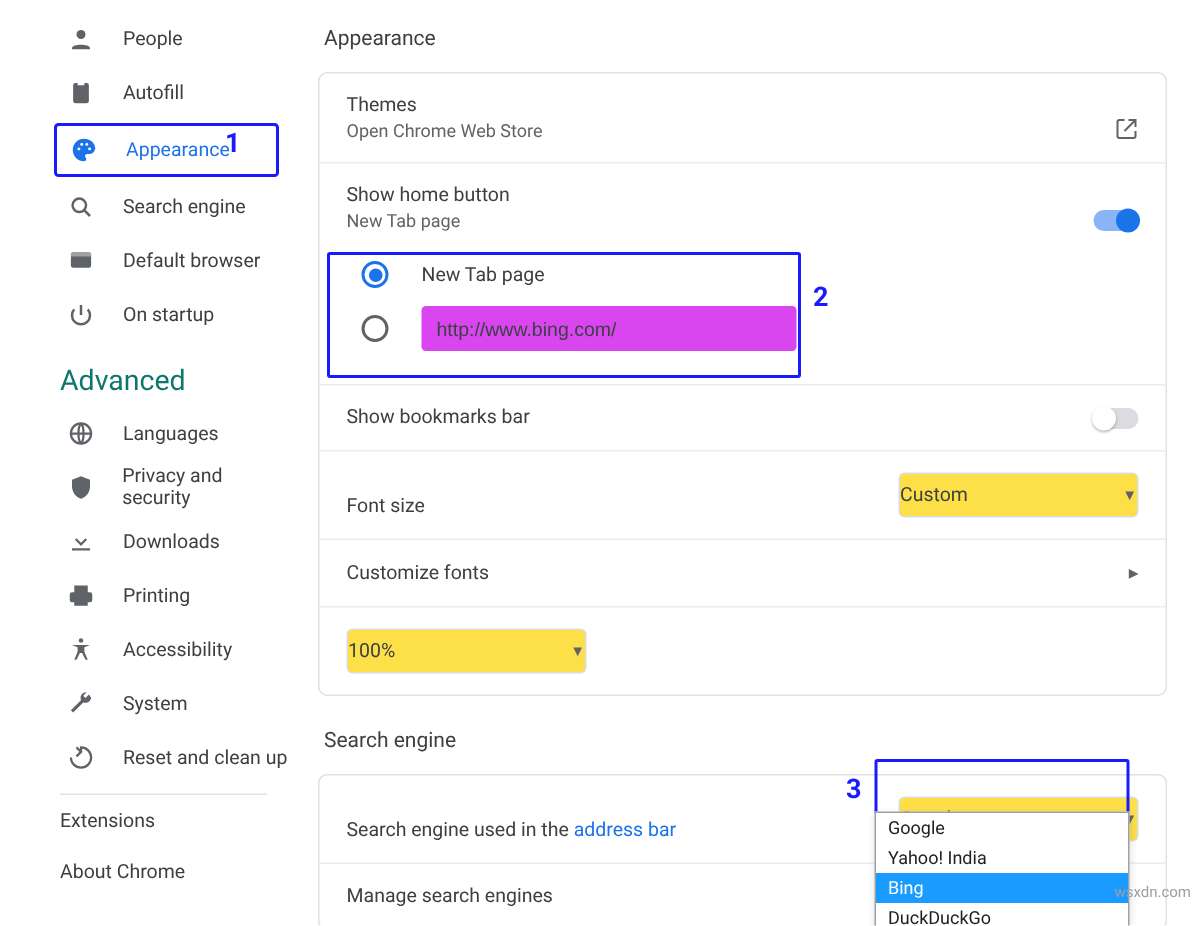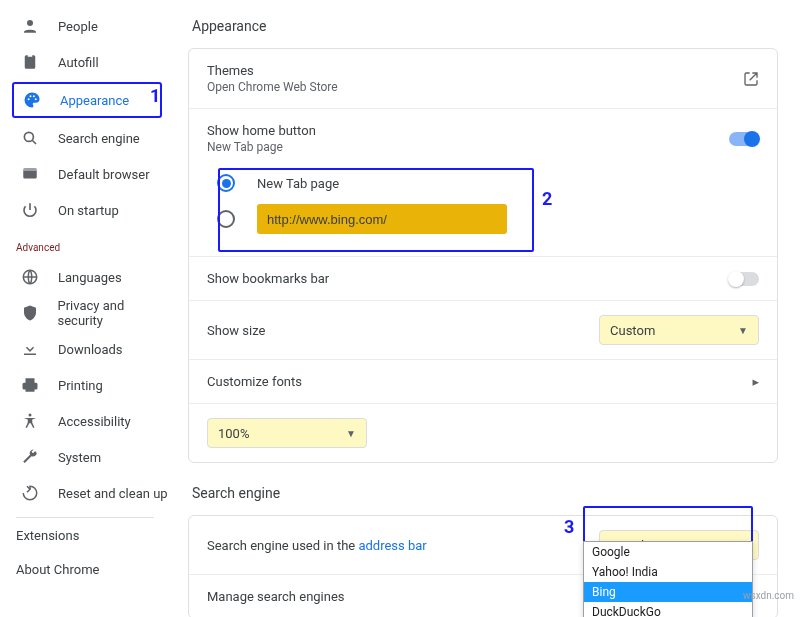--- a/index.html
+++ b/index.html
@@ -9,20 +9,21 @@
     background: #fff;
     color: #3c4043;
     width: 800px;
     height: 617px;
     overflow: hidden;
     position: relative;
   }
   .layout {
     display: flex;
     height: 100%;
+    margin-left: 24px;
   }
   
   .sidebar {
     width: 170px;
     padding: 8px 0 0 0;
     border-bottom: none;
     font-size: 13px;
   }
   .side-item {
     display: flex;
@@ -41,22 +42,22 @@
   }
   .side-item .icon {
     width: 20px; height: 20px;
     margin-right: 18px;
     display: flex; align-items: center; justify-content: center;
     color: #5f6368;
   }
   .side-item.active .icon { color: #1a73e8; }
   .side-group-label {
     padding: 14px 0 6px 16px;
-    color: #7f1d1d;
-    font-size: 10px;
+    color: #0f766e;
+    font-size: 19px;
   }
   .side-divider {
     height: 1px;
     background: #e0e0e0;
     margin: 6px 16px 0 16px;
   }
   .side-footer .side-item { padding-left: 16px; height: 34px; font-size: 13px;}
   
   .main {
     flex: 1;
@@ -69,21 +70,21 @@
     color: #3c4043;
     margin: 0 0 14px 4px;
   }
   .card {
     border: 1px solid #e0e0e0;
     border-radius: 6px;
     background: #fff;
   }
   .row {
     display: flex;
-    align-items: center;
+    align-items: flex-end;
     padding: 14px 18px;
     border-top: 1px solid #ececec;
     min-height: 44px;
     position: relative;
     gap: 46px;
   }
   .row:first-child { border-top: none; }
   .row .label { flex: 1; color: #3c4043; font-size: 13px; }
   .row .sublabel { color: #5f6368; font-size: 12px; margin-top: 2px; }
   .open-icon { color: #5f6368; }
@@ -94,21 +95,21 @@
   .toggle .knob {
     position: absolute; width: 16px; height: 16px; border-radius: 50%;
     background: #1a73e8; top: -1px; right: -1px;
   }
   .toggle.off { background: #dadce0; }
   .toggle.off .knob { background: #fff; left: -1px; right: auto; box-shadow: 0 1px 2px rgba(0,0,0,.3);}
   .select {
     display: flex; align-items: center; justify-content: space-between;
     min-width: 160px; height: 30px;
     border: 1px solid #dadce0; border-radius: 4px;
-    background: #fef9c3; padding: 0 10px;
+    background: #fde047; padding: 0 0;
     color: #3c4043; font-size: 13px;
   }
   .select .arrow { color: #5f6368; font-size: 10px; }
   .chevron { color: #5f6368; font-size: 13px; padding-left: 10px;}
   
   .home-options {
     padding: 10px 18px 16px 28px;
   }
   .radio-row {
     display: flex; align-items: center;
@@ -120,21 +121,21 @@
     display: flex; align-items: center; justify-content: center;
   }
   .radio.checked { border-color: #1a73e8; }
   .radio.checked::after {
     content: ''; width: 9px; height: 9px; border-radius: 50%;
     background: #1a73e8;
   }
   .radio-label { font-size: 13px; color: #3c4043; }
   .url-input {
     flex: 1; max-width: 250px; height: 30px;
-    background: #eab308; border: none;
+    background: #d946ef; border: none;
     padding: 0 10px; border-radius: 3px;
     font-size: 13px; color: #3c4043;
   }
   
   .annot-box2 {
     position: absolute;
     border: 2.5px solid #1a1aff;
     left: 218px; top: 168px;
     width: 316px; height: 84px;
     pointer-events: none;
@@ -357,21 +358,21 @@
       </div>
 
       <div class="row">
         <div class="label">Show bookmarks bar</div>
         <div class="toggle off">
             <div class="knob"></div>
           </div>
       </div>
 
       <div class="row">
-        <div class="label">Show size</div>
+        <div class="label">Font size</div>
         <div class="select">
           <span>Custom</span>
           <span class="arrow">▼</span>
         </div>
       </div>
 
       <div class="row">
         <div class="label">Customize fonts</div>
         <span class="chevron">▸</span>
       </div>

